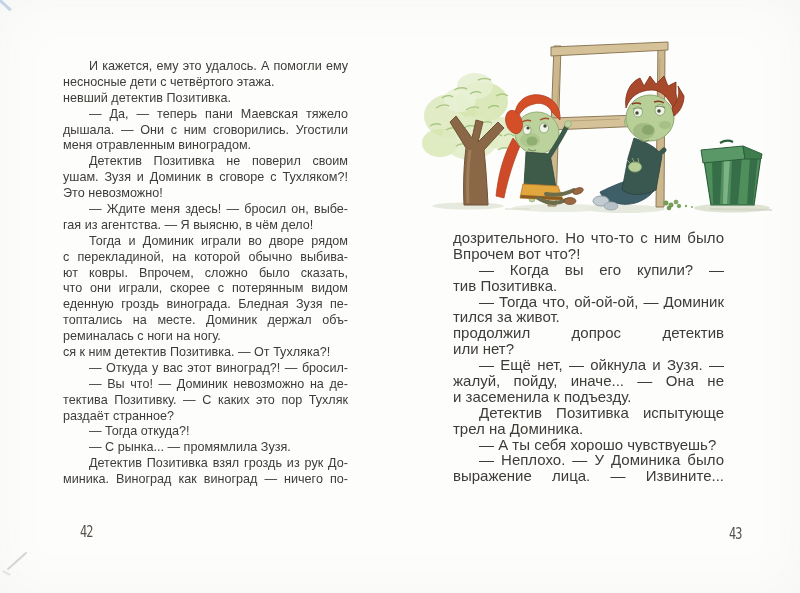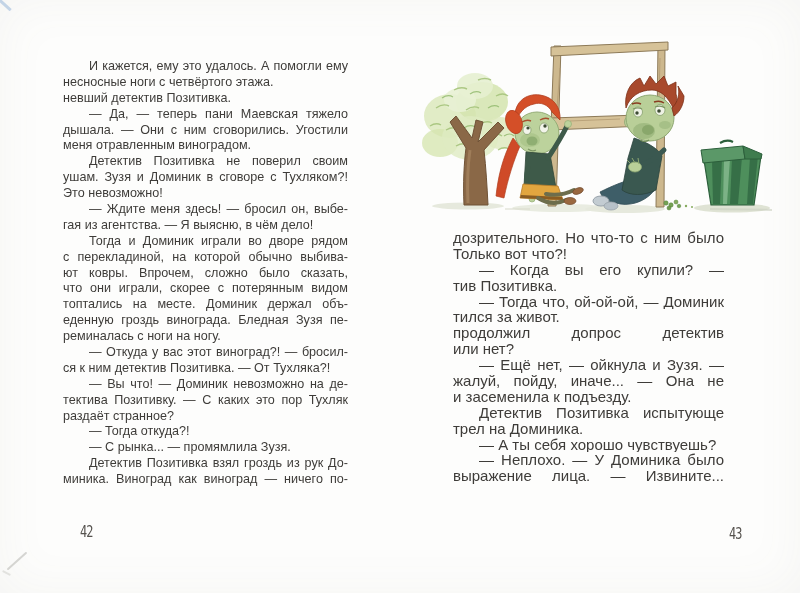--- a/index.html
+++ b/index.html
@@ -160,51 +160,51 @@
       <circle cx="256" cy="164" r="2" fill="#86ab5e" stroke="#55823a" stroke-width=".5"></circle>
       <circle cx="249" cy="170" r="2" fill="#6f9b4e" stroke="#55823a" stroke-width=".5"></circle>
       <circle cx="259" cy="168" r="1.8" fill="#76a355" stroke="#55823a" stroke-width=".5"></circle>
       <circle cx="266" cy="168" r="1.2" fill="#86ab5e"></circle>
       <circle cx="272" cy="169" r="1" fill="#86ab5e"></circle>
     </g>
   </svg>
 
   <div class="col left-col">
     <div class="ln ind jst">И кажется, ему это удалось. А помогли ему эти</div>
-    <div class="ln">несносные ноги с четвёртого этажа.</div>
+    <div class="ln">несносные дети с четвёртого этажа.</div>
     <div class="ln">невший детектив Позитивка.</div>
     <div class="ln ind jst">— Да, — теперь пани Маевская тяжело</div>
     <div class="ln jst">дышала. — Они с ним сговорились. Угостили</div>
     <div class="ln">меня отравленным виноградом.</div>
     <div class="ln ind jst">Детектив Позитивка не поверил своим</div>
     <div class="ln jst">ушам. Зузя и Доминик в сговоре с Тухляком?!</div>
     <div class="ln">Это невозможно!</div>
     <div class="ln ind jst">— Ждите меня здесь! — бросил он, выбе-</div>
     <div class="ln">гая из агентства. — Я выясню, в чём дело!</div>
     <div class="ln ind jst">Тогда и Доминик играли во дворе рядом</div>
     <div class="ln jst">с перекладиной, на которой обычно выбива-</div>
     <div class="ln jst">ют ковры. Впрочем, сложно было сказать,</div>
     <div class="ln jst">что они играли, скорее с потерянным видом</div>
+    <div class="ln jst">еденную гроздь винограда. Бледная Зузя пе-</div>
     <div class="ln jst">топтались на месте. Доминик держал объ-</div>
-    <div class="ln jst">еденную гроздь винограда. Бледная Зузя пе-</div>
     <div class="ln">реминалась с ноги на ногу.</div>
+    <div class="ln">ся к ним детектив Позитивка. — От Тухляка?!</div>
     <div class="ln ind jst">— Откуда у вас этот виноград?! — бросил-</div>
-    <div class="ln">ся к ним детектив Позитивка. — От Тухляка?!</div>
     <div class="ln ind jst">— Вы что! — Доминик невозможно на де-</div>
     <div class="ln jst">тектива Позитивку. — С каких это пор Тухляк</div>
     <div class="ln">раздаёт странное?</div>
     <div class="ln ind">— Тогда откуда?!</div>
     <div class="ln ind">— С рынка... — промямлила Зузя.</div>
     <div class="ln ind jst">Детектив Позитивка взял гроздь из рук До-</div>
     <div class="ln jst">миника. Виноград как виноград — ничего по-</div>
   </div>
 
   <div class="col right-col">
     <div class="ln jst">дозрительного. Но что-то с ним было не так.</div>
-    <div class="ln">Только вот что?!</div>
+    <div class="ln">Впрочем вот что?!</div>
     <div class="ln ind jst">— Когда вы его купили? — спросил детек-</div>
     <div class="ln">тив Позитивка.</div>
     <div class="ln ind jst">— Тогда что, ой-ой-ой, — Доминик схва-</div>
     <div class="ln">тился за живот.</div>
     <div class="ln jst">продолжил допрос детектив Позитивка. — Да</div>
     <div class="ln">или нет?</div>
     <div class="ln ind jst">— Ещё нет, — ойкнула и Зузя. — Но я, по-</div>
     <div class="ln jst">жалуй, пойду, иначе... — Она не закончила</div>
     <div class="ln">и засеменила к подъезду.</div>
     <div class="ln ind jst">Детектив Позитивка испытующе посмо-</div>

